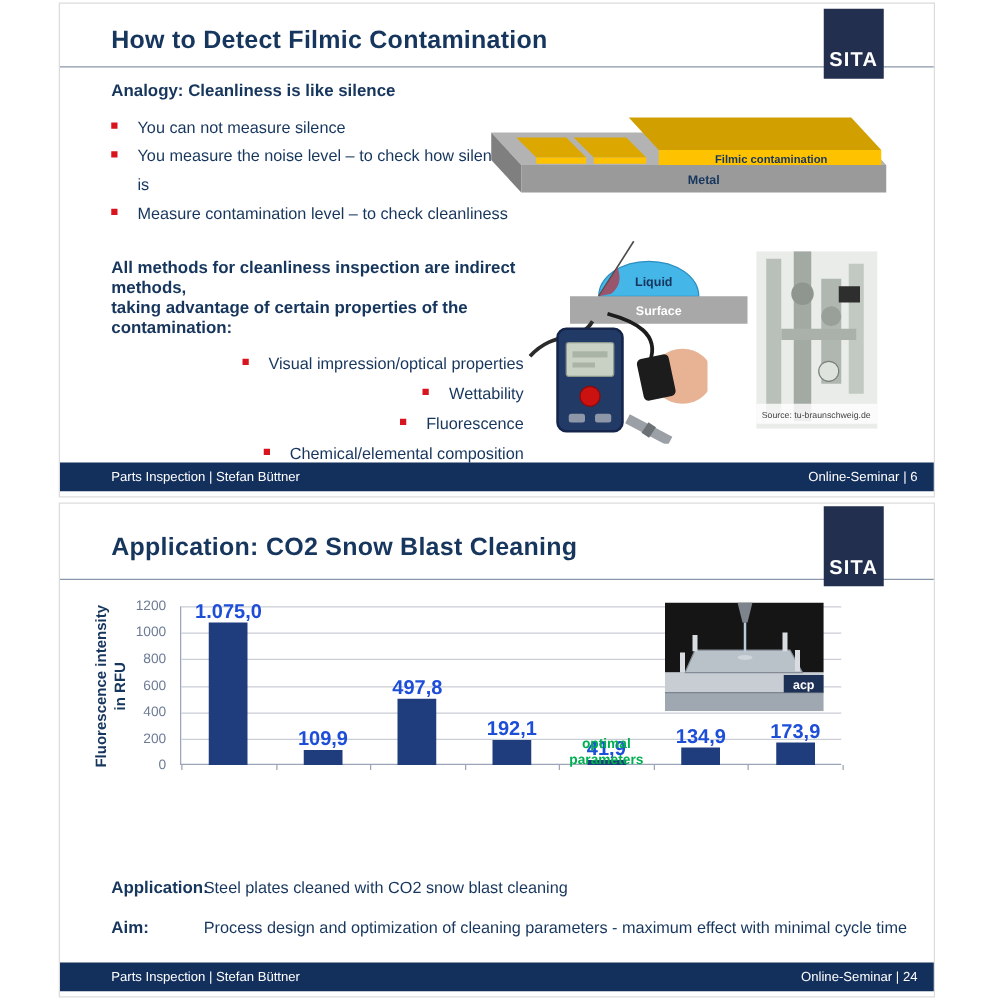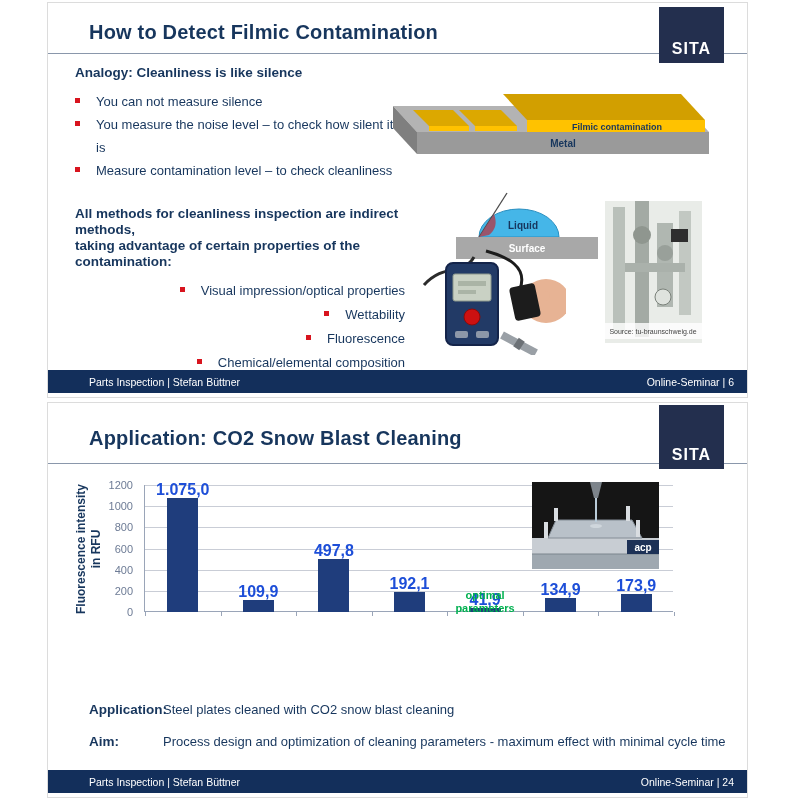--- a/index.html
+++ b/index.html
@@ -10,31 +10,31 @@
   .page { position:absolute; left:47px; width:701px; background:#fff; border:1px solid #dcdcdc; }
   .page1 { top:2px; height:396px; }
   .page2 { top:402px; height:396px; }
 
   .page-title { position:absolute; left:41px; top:18px; font-size:20px; font-weight:bold; color:#17365d; letter-spacing:.2px; white-space:nowrap; }
   .header-rule { position:absolute; left:0; right:0; height:1px; background:#8a97ab; }
   .page1 .header-rule { top:50px; }
   .page2 .header-rule { top:60px; }
   .page2 .page-title { top:24px; }
 
-  .sita-logo { position:absolute; left:611px; width:65px; background:#232f4e; color:#fff; z-index:5;
+  .sita-logo { position:absolute; left:611px; width:48px; background:#232f4e; color:#fff; z-index:5;
                display:flex; align-items:flex-end; justify-content:center; padding-bottom:5px;
                font-size:16px; font-weight:bold; letter-spacing:1px; }
   .page1 .sita-logo { top:4px; height:56px; }
   .page2 .sita-logo { top:2px; height:64px; }
 
   .footer-bar { position:absolute; left:0; right:0; bottom:4px; height:23px; background:#132f5b; color:#fff;
                 display:flex; align-items:center; justify-content:space-between; padding:0 13px 0 41px; font-size:10.5px; }
 
   
-  .p1-left { position:absolute; left:27px; top:62px; width:330px; color:#17365d; }
+  .p1-left { position:absolute; left:41px; top:62px; width:330px; color:#17365d; }
   .h2 { font-size:13.5px; font-weight:bold; color:#17365d; line-height:16px; }
   ul.bullets { list-style:none; margin-top:9px; margin-bottom:0; }
   ul.bullets li { display:flex; align-items:baseline; font-size:13px; color:#17365d; }
   ul.a-bullets li { line-height:23px; }
   ul.m-bullets li { line-height:24px;justify-content:flex-end; }
   .sq { flex:0 0 auto; width:5px; height:5px; background:#d8141e; margin-right:16px; position:relative; top:-3px; }
   .methods-head { margin-top:24px; }
 
   
   .vis { position:absolute; }

